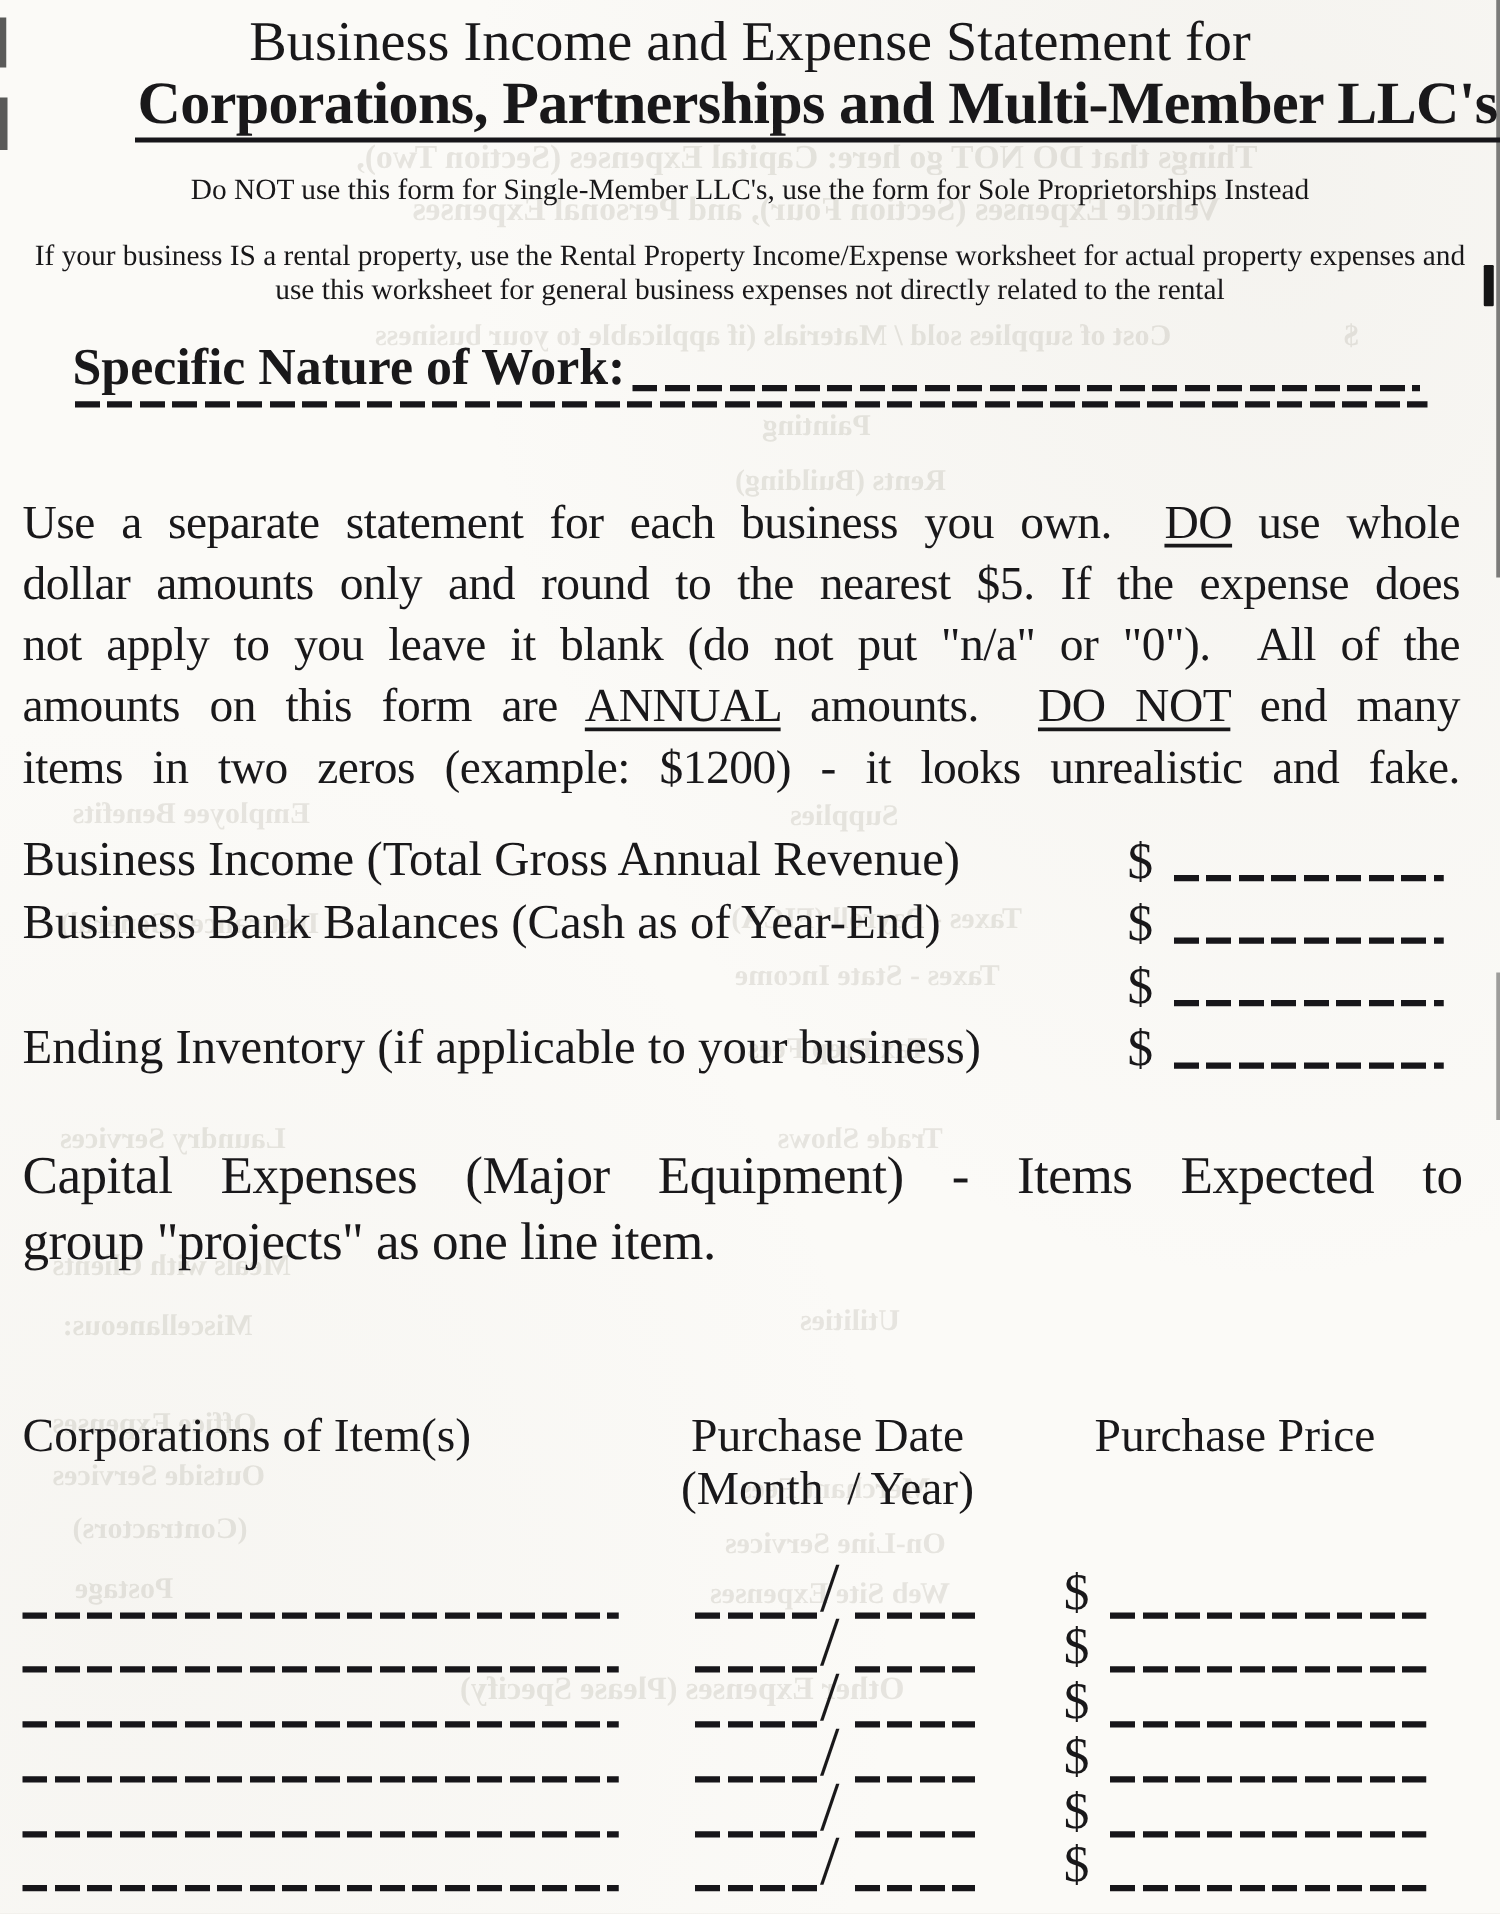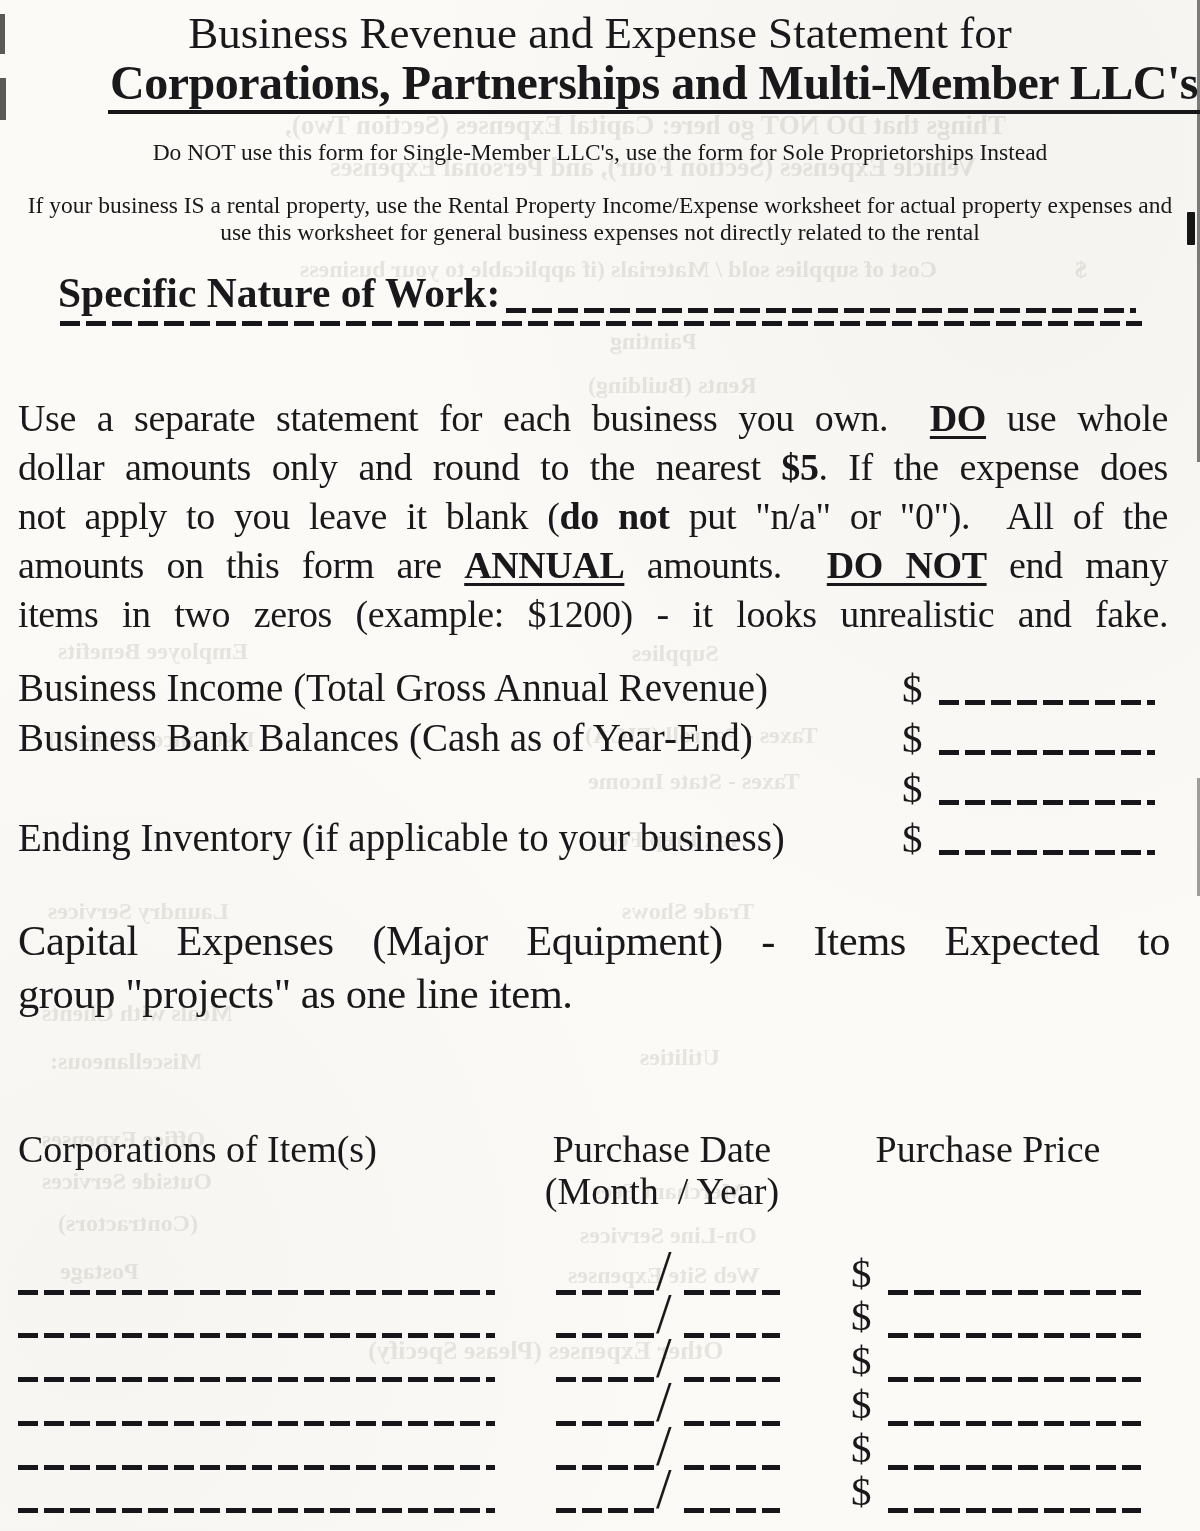--- a/index.html
+++ b/index.html
@@ -45,21 +45,21 @@
   .flabel{font-size:41.5px;font-weight:bold;line-height:50px;white-space:nowrap;}
   .fill-line{flex:1;align-self:flex-end;height:5px;margin:0 0 5px 6px;}
   
   .para{position:absolute;left:18px;top:394px;width:1150px;font-size:38px;
         letter-spacing:-.4px;}
   .capital{position:absolute;left:18px;top:914px;width:1152px;font-size:42.5px;
         letter-spacing:-.4px;}
   .jline{line-height:49px;text-align:justify;text-align-last:justify;}
   .capital .jline{line-height:53px;}
   .jline.nojust{text-align:left;text-align-last:auto;}
-  .b{font-weight:bold;}
+  .b{font-weight:normal;}
   .u{text-decoration:underline;text-decoration-thickness:3px;text-underline-offset:5px;}
   
   .income{position:absolute;left:18px;top:662px;width:1160px;}
   .irow{position:relative;height:50px;}
   .ilabel{position:absolute;left:0;bottom:2px;font-size:39px;line-height:44px;white-space:nowrap;}
   .idollar{position:absolute;left:884px;bottom:2px;font-size:41px;line-height:44px;}
   .iline{position:absolute;left:921px;bottom:7px;width:216px;height:5px;}
   
   .th{position:absolute;font-size:38px;line-height:42px;white-space:nowrap;}
   .c1{left:18px;top:1128px;}
@@ -107,21 +107,21 @@
       <span class="ghost" style="left: 60px; top: 1258px; font-size: 24px;">Postage</span>
       <span class="ghost" style="left: 368px; top: 1336px; font-size: 26px;">Other Expenses (Please Specify)</span>
     </div>
 
   <div class="artifact art-right-line1"></div>
   <div class="artifact art-right-line2"></div>
   <div class="artifact art-right-bar"></div>
   <div class="artifact art-left-1"></div>
   <div class="artifact art-left-2"></div>
 
-  <div class="t1">Business Revenue and Expense Statement for</div>
+  <div class="t1">Business Income and Expense Statement for</div>
   <div class="t2row">
     <span class="t2">Corporations, Partnerships and Multi-Member LLC's</span>
   </div>
   <div class="note n1">Do NOT use this form for Single-Member LLC's, use the form for Sole Proprietorships Instead</div>
   <div class="note n2">If your business IS a rental property, use the Rental Property Income/Expense worksheet for actual property expenses and use this worksheet for general business expenses not directly related to the rental</div>
 
   <div class="field f1">
     <span class="flabel">Specific Nature of Work:</span>
     <span class="fill-line dash"></span>
   </div>

